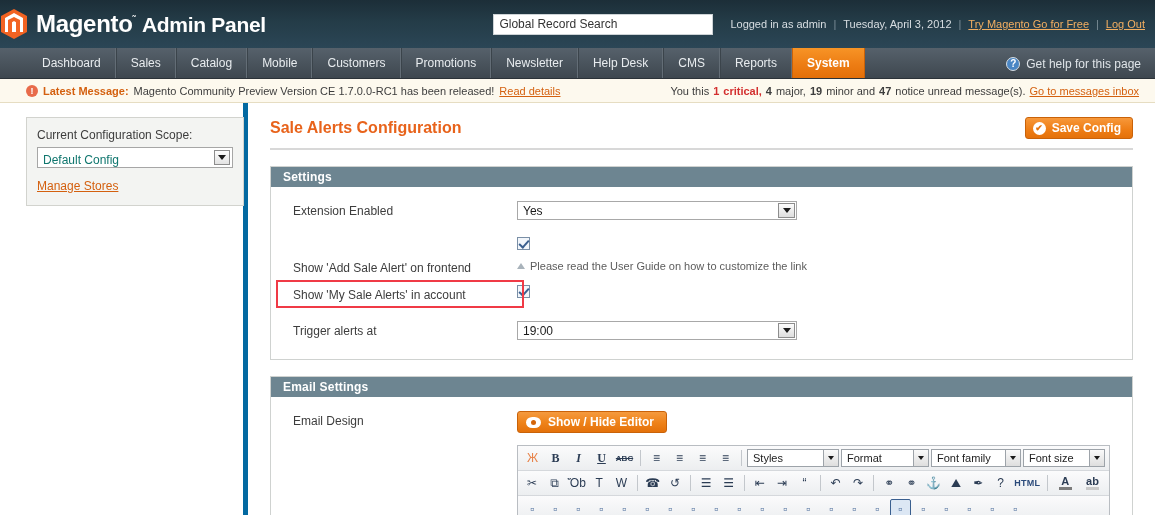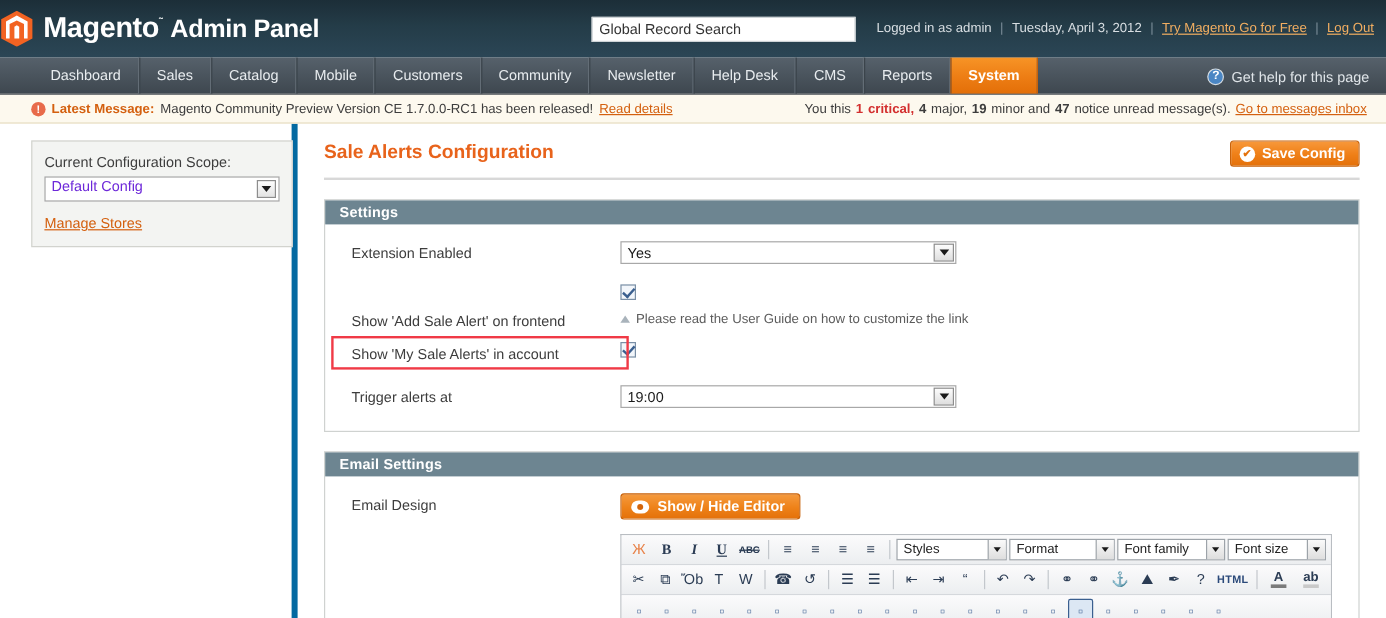--- a/index.html
+++ b/index.html
@@ -104,22 +104,22 @@
 
   
   .side { width:248px; border-right:5px solid #0369a1; padding:14px 0 0 26px; background:#fff; }
   .scope-box {
     width:218px; background:#f3f4f2; border:1px solid #d2d3ce;
     padding:10px 10px 12px 10px;
   }
   .scope-label { font-size:12px; color:#3d3d3d; margin-bottom:5px; }
   .fake-select {
     width:196px; height:21px; background:#fff; border:1px solid #a6a6a6;
-    display:flex; align-items:flex-start; position:relative;
-    padding-left:5px; font-size:12px; color:#6d28d9; cursor:pointer;
+    display:flex; align-items:flex-end; position:relative;
+    padding-left:5px; font-size:12px; color:#0f766e; cursor:pointer;
   }
   .fake-select .arrow {
     position:absolute; right:2px; top:2px; width:16px; height:15px;
     background:linear-gradient(to bottom,#fdfdfd,#e3e3e3);
     border:1px solid #8d8d8d;
     display:flex; align-items:center; justify-content:center;
   }
   .tri { width:0;height:0;border-left:4px solid transparent;border-right:4px solid transparent;border-top:5px solid #1a1a1a; }
   .manage-link {
     display:inline-block; margin-top:11px; font-size:12px;
@@ -269,21 +269,21 @@
       <div class="nav-item">
         <span>Catalog</span>
       </div>
       <div class="nav-item">
         <span>Mobile</span>
       </div>
       <div class="nav-item">
         <span>Customers</span>
       </div>
       <div class="nav-item">
-        <span>Community</span>
+        <span>Promotions</span>
       </div>
       <div class="nav-item">
         <span>Newsletter</span>
       </div>
       <div class="nav-item">
         <span>Help Desk</span>
       </div>
       <div class="nav-item">
         <span>CMS</span>
       </div>

